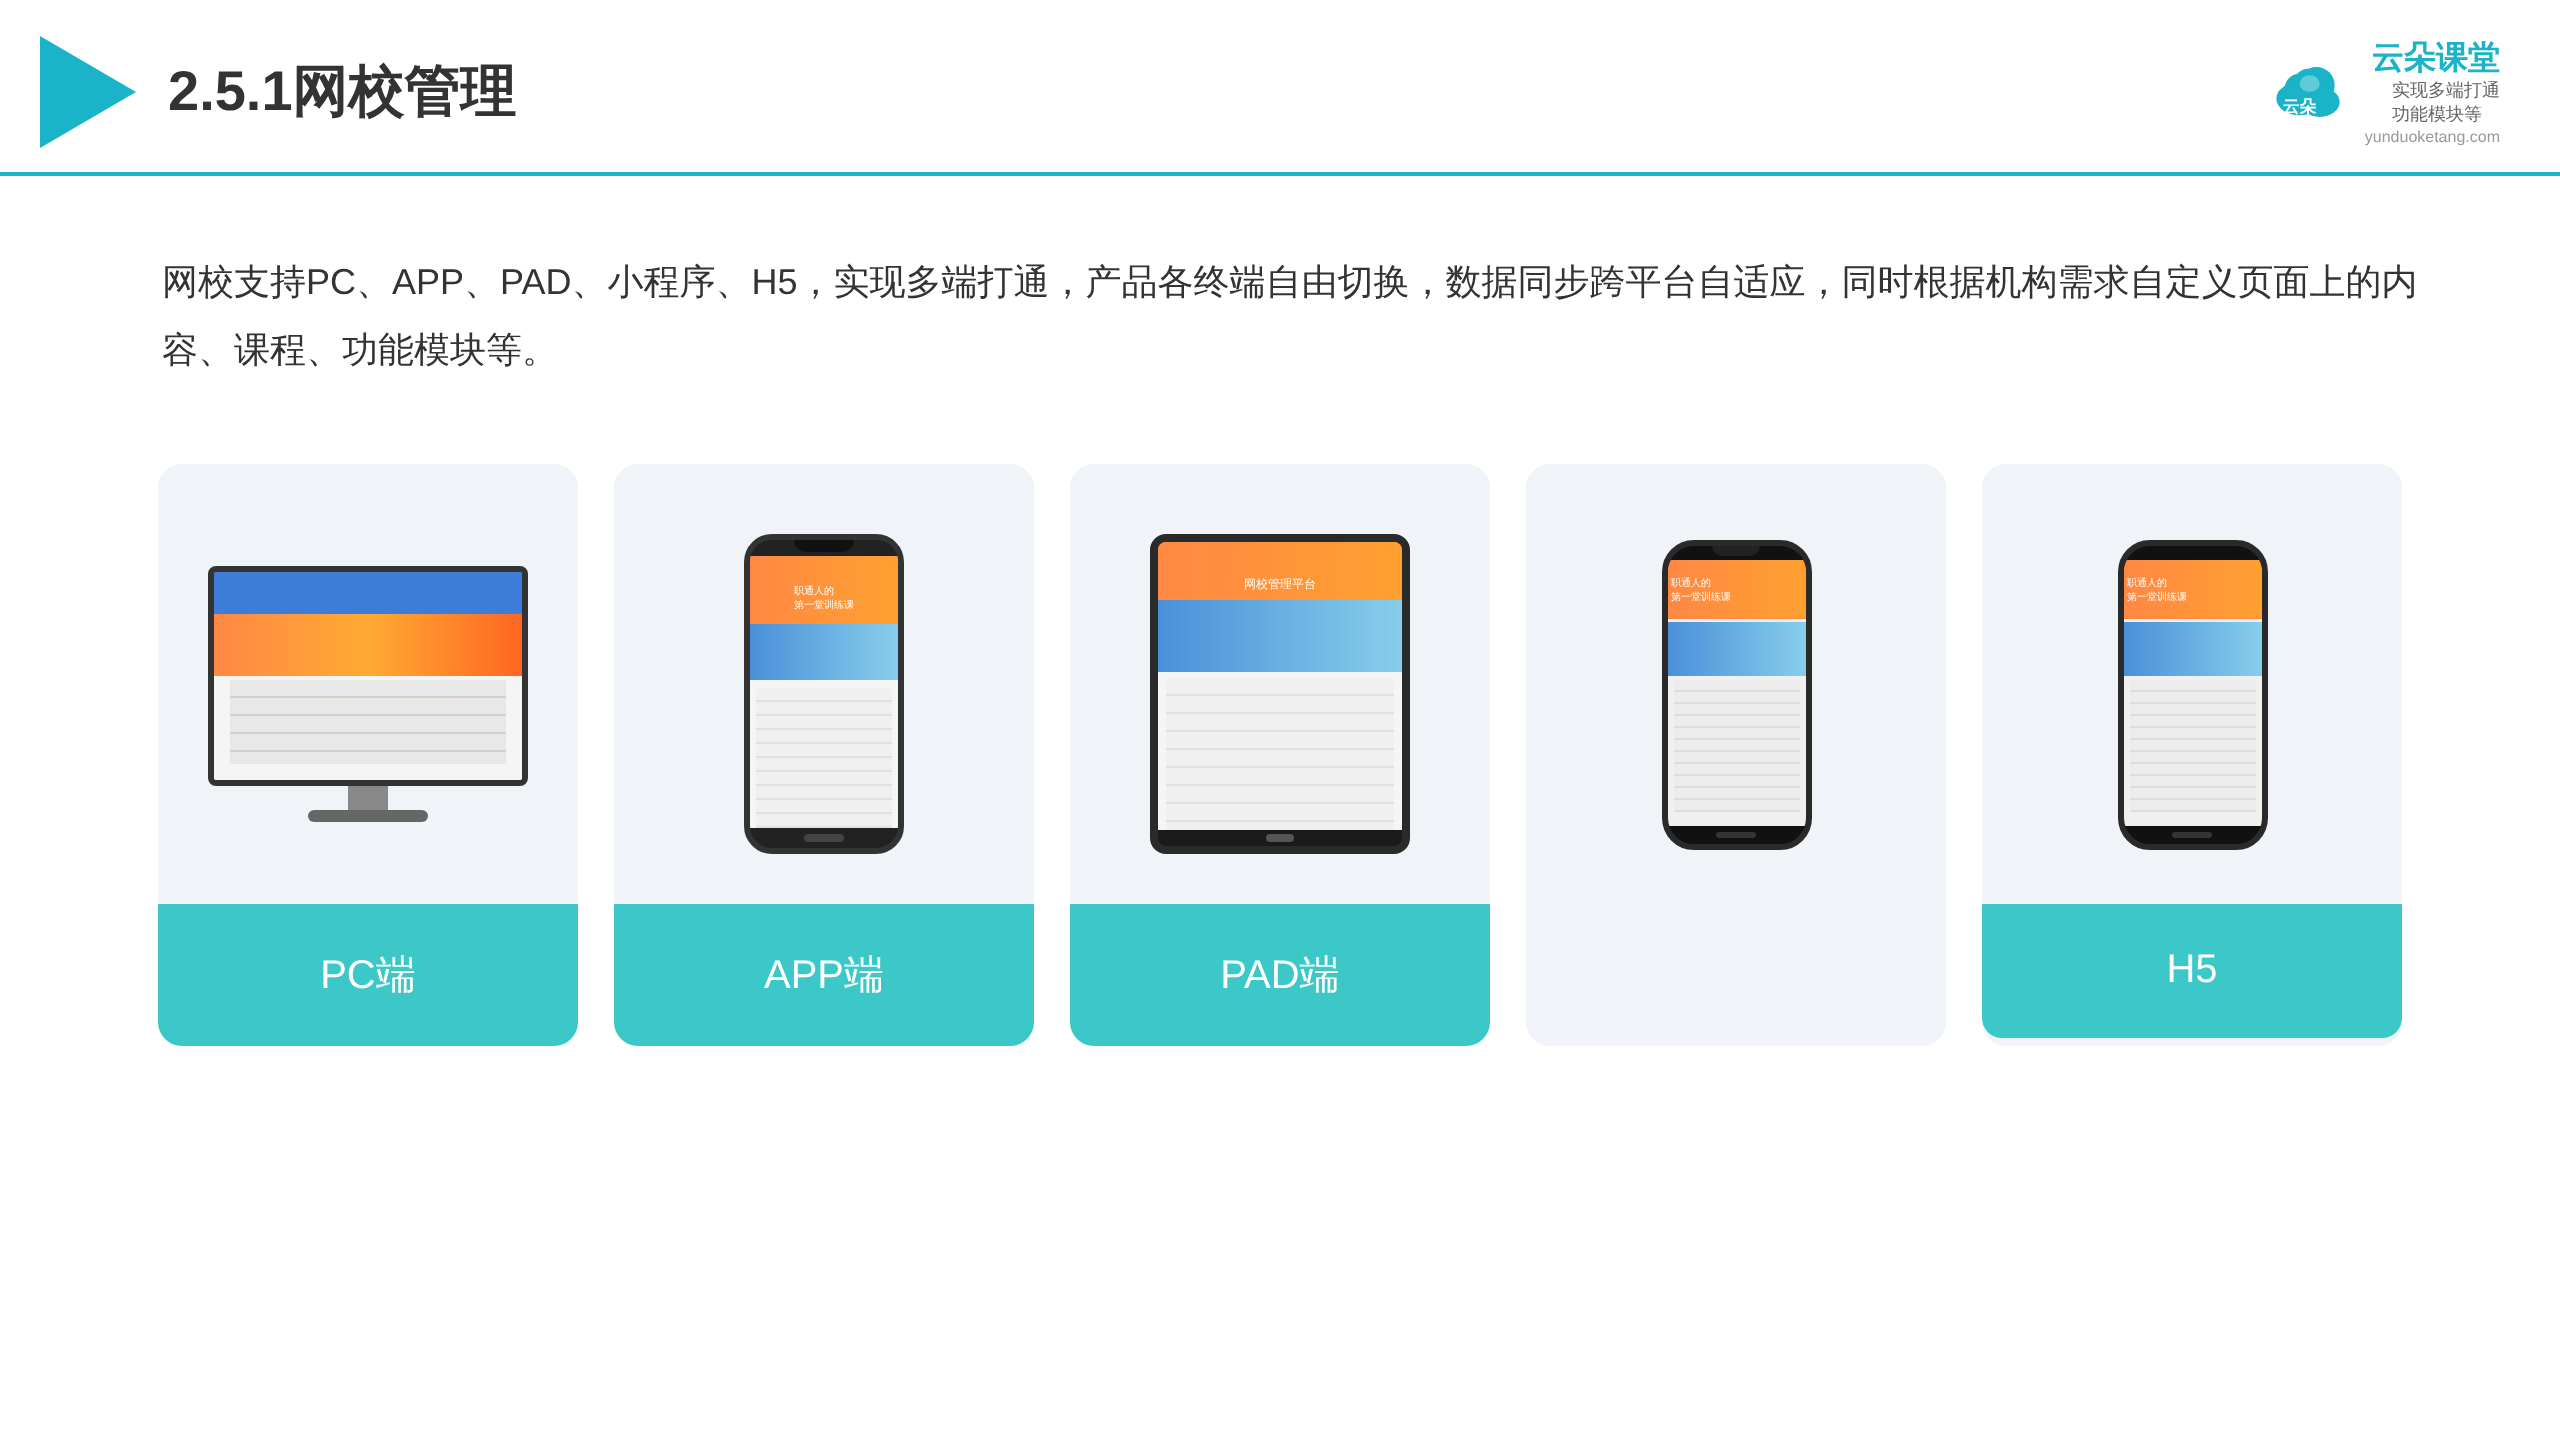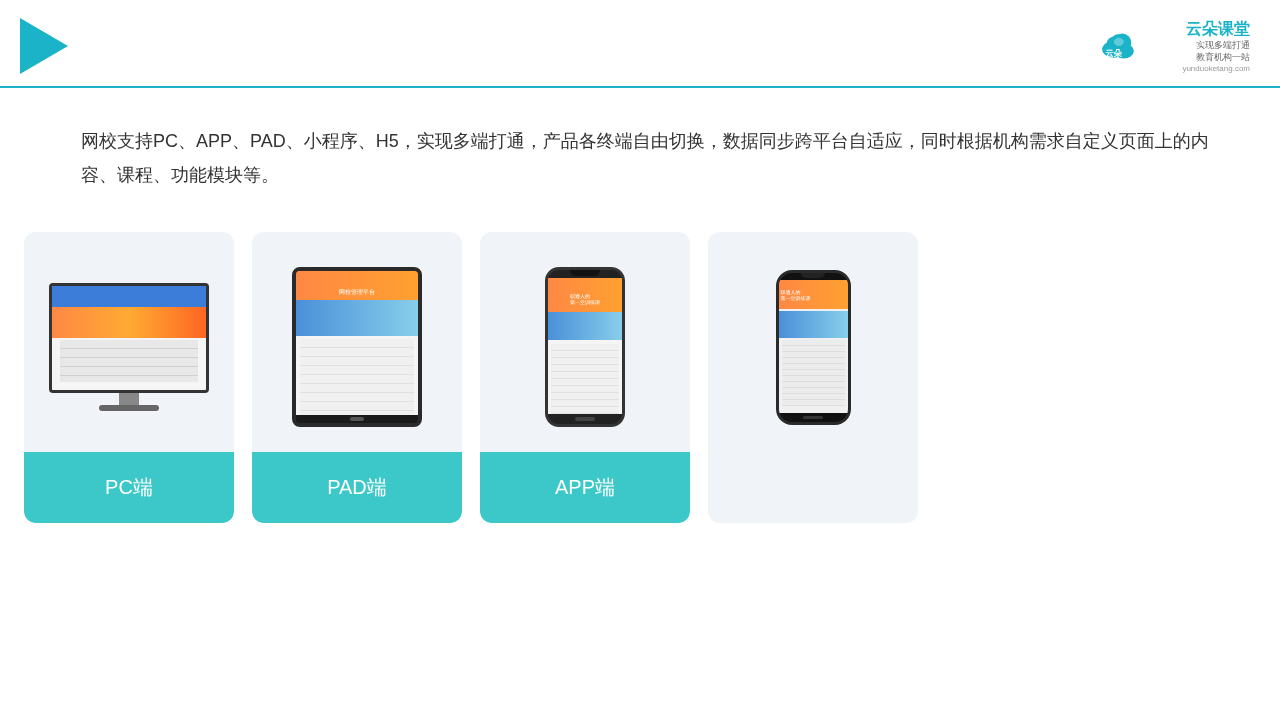--- a/index.html
+++ b/index.html
@@ -58,37 +58,37 @@
       color: #1ab3c8;
     }
     .brand-sub {
       font-size: 9px;
       color: #666;
       line-height: 1.3;
     }
     .brand-url {
       font-size: 8px;
       color: #999;
-      margin-left: 36px;
     }
 
     
     .description {
       padding: 36px 60px 20px 60px;
       font-size: 18px;
       color: #333;
       line-height: 1.9;
       margin-left: 21px;
     }
 
     
     .cards-container {
       display: flex;
       gap: 18px;
-      padding: 20px 24px;
+      padding: 20px 78px;
+      justify-content: center;
     }
 
     .card {
       background: #f0f4f8;
       border-radius: 12px;
       width: 210px;
       display: flex;
       flex-direction: column;
       align-items: center;
       overflow: hidden;
@@ -283,38 +283,39 @@
       color: white;
       padding: 2px;
     }
   </style>
 </head>
 <body>
 
 <div class="header">
   <div class="header-left">
     <div class="logo-triangle"></div>
+    <span class="page-title">2.5.1网校管理</span>
   </div>
   <div class="header-right">
     <div class="brand-logo">
       <svg class="cloud-svg" viewBox="0 0 50 36" xmlns="http://www.w3.org/2000/svg">
         <ellipse cx="20" cy="22" rx="14" ry="10" fill="#1ab3c8"></ellipse>
         <ellipse cx="32" cy="24" rx="12" ry="9" fill="#1ab3c8"></ellipse>
         <circle cx="20" cy="16" r="9" fill="#1ab3c8"></circle>
         <circle cx="30" cy="14" r="11" fill="#1ab3c8"></circle>
         <ellipse cx="25" cy="12" rx="8" ry="8" fill="#1ab3c8"></ellipse>
 
         <ellipse cx="26" cy="13" rx="6" ry="5" fill="white" opacity="0.3"></ellipse>
         <text x="10" y="30" font-size="10" fill="white" font-weight="bold">云朵</text>
       </svg>
       <div class="brand-text">
         <span class="brand-name">云朵课堂</span>
         <span class="brand-sub">
           <span>实现多端打通</span><br>
-          <span>教育机构一站</span>
+          <span>功能模块等</span>
         </span>
         <span class="brand-url">yunduoketang.com</span>
       </div>
     </div>
   </div>
 </div>
 
 <div class="description">
   <span>网校支持PC、APP、PAD、小程序、H5，实现多端打通，产品各终端自由切换，数据同步跨平台自适应，同时根据机构需求自定义页面上的内容、课程、功能模块等。</span>
 </div>
@@ -325,55 +326,69 @@
     <div class="card-image-area">
       <div style="display:flex; flex-direction:column; align-items:center;">
         <div class="monitor-screen">
           <div class="monitor-screen-content"></div>
         </div>
         <div class="monitor-stand"></div>
         <div class="monitor-base"></div>
       </div>
     </div>
     <div class="card-label">PC端</div>
-  </div>
-
-  <div class="card">
-    <div class="card-image-area">
-      <div class="tablet-mock">
-        <div class="tablet-screen">
-          <div class="orange-banner" style="font-size:6px;">网校管理平台</div>
-        </div>
-        <div class="tablet-home-btn"></div>
-      </div>
-    </div>
-    <div class="card-label">PAD端</div>
   </div>
 
   <div class="card">
     <div class="card-image-area">
       <div class="phone-mock">
         <div class="phone-notch"></div>
         <div class="phone-screen">
           <div class="orange-banner">职通人的<br>第一堂训练课</div>
         </div>
         <div class="phone-home"></div>
       </div>
     </div>
     <div class="card-label">APP端</div>
+  </div>
+
+  <div class="card">
+    <div class="card-image-area">
+      <div class="tablet-mock">
+        <div class="tablet-screen">
+          <div class="orange-banner" style="font-size:6px;">网校管理平台</div>
+        </div>
+        <div class="tablet-home-btn"></div>
+      </div>
+    </div>
+    <div class="card-label">PAD端</div>
   </div>
 
   <div class="card">
     <div class="card-image-area">
       <div class="small-phone-mock" style="border-radius:16px;">
         <div style="width:24px; height:5px; background:#222; border-radius:0 0 5px 5px; margin:0 auto 2px; flex-shrink:0;"></div>
         <div style="flex:1; background:linear-gradient(to bottom, #ff8844 0%, #ff8844 22%, #f0f0f0 22%); position:relative; overflow:hidden;">
           <div style="height:22%; background:linear-gradient(90deg,#ff8844,#ffa030); display:flex; align-items:center; padding:2px; font-size:5px; color:white;">职通人的<br>第一堂训练课</div>
           <div style="height:20%; background:linear-gradient(90deg,#4a90d9,#87ceeb); margin-top:2px;"></div>
           <div style="margin:2px 3px; background:repeating-linear-gradient(to bottom, #ececec 0px, #ececec 5px, #ddd 5px, #ddd 6px); flex:1; height:50%;"></div>
         </div>
         <div style="width:20px; height:3px; background:#333; border-radius:2px; margin:3px auto; flex-shrink:0;"></div>
       </div>
     </div>
   </div>
 
+  <div class="card">
+    <div class="card-image-area">
+      <div class="small-phone-mock">
+        <div style="width:24px; height:5px; background:#111; border-radius:0 0 5px 5px; margin:0 auto 2px; flex-shrink:0;"></div>
+        <div style="flex:1; background:linear-gradient(to bottom, #ff8844 0%, #ff8844 22%, #f0f0f0 22%); position:relative; overflow:hidden;">
+          <div style="height:22%; background:linear-gradient(90deg,#ff8844,#ffa030); display:flex; align-items:center; padding:2px; font-size:5px; color:white;">职通人的<br>第一堂训练课</div>
+          <div style="height:20%; background:linear-gradient(90deg,#4a90d9,#87ceeb); margin-top:2px;"></div>
+          <div style="margin:2px 3px; background:repeating-linear-gradient(to bottom, #ececec 0px, #ececec 5px, #ddd 5px, #ddd 6px); height:50%;"></div>
+        </div>
+        <div style="width:20px; height:3px; background:#333; border-radius:2px; margin:3px auto; flex-shrink:0;"></div>
+      </div>
+    </div>
+    <div class="card-label">H5</div>
+  </div>
 
 </div>
 
 </body></html>

